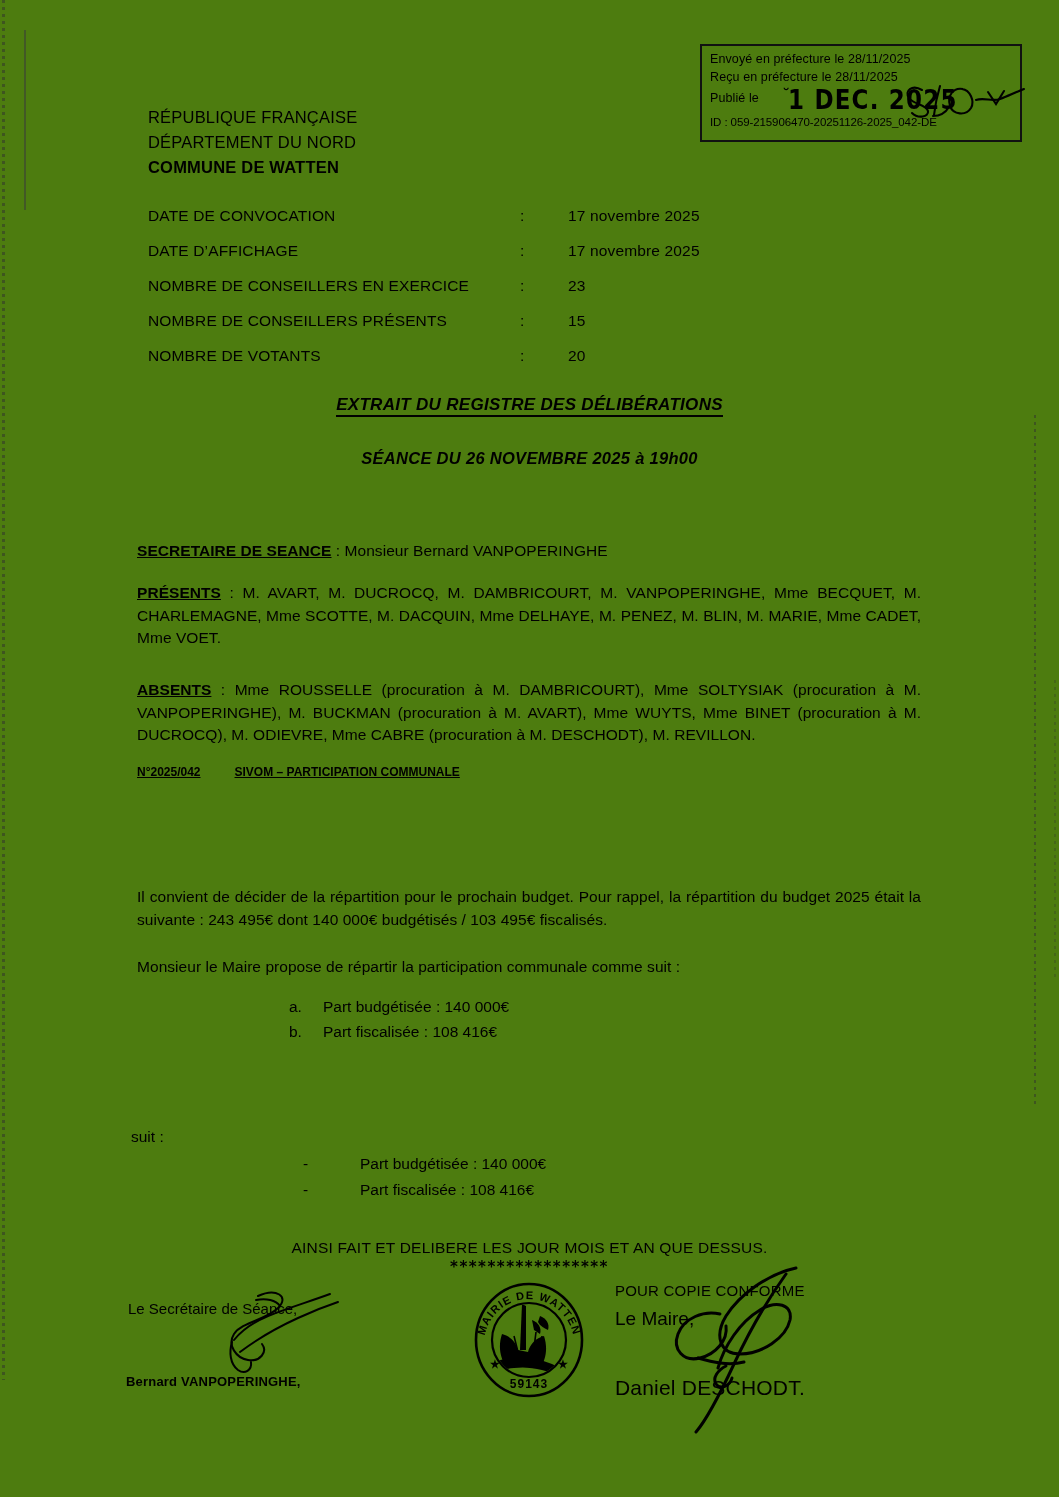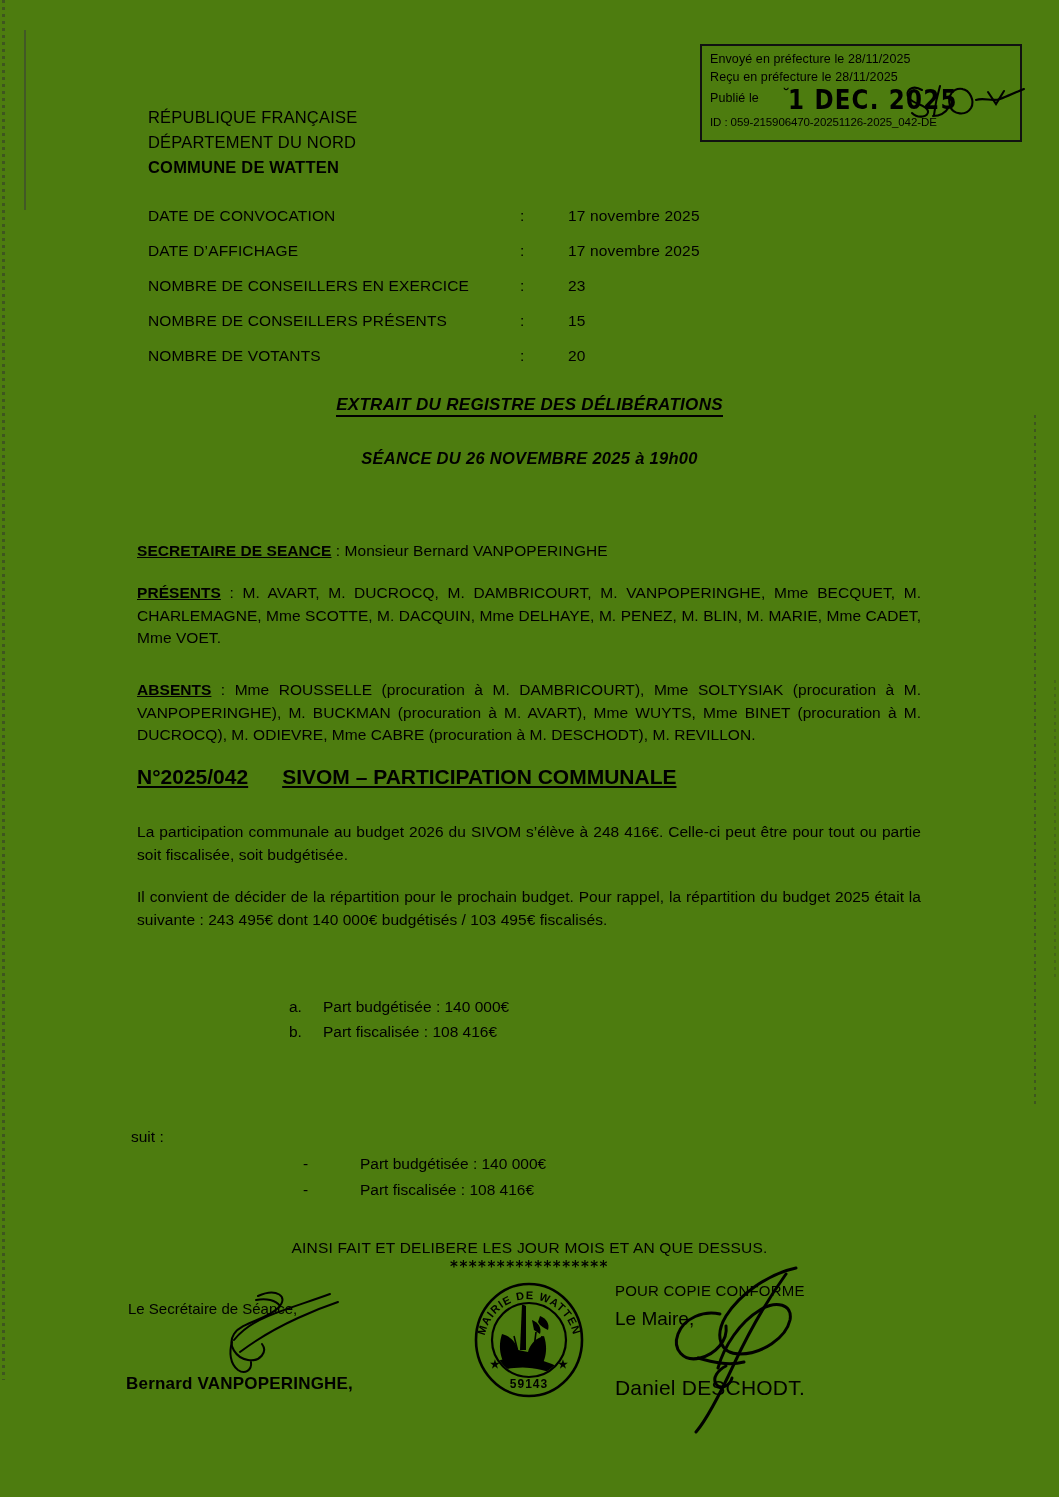--- a/index.html
+++ b/index.html
@@ -152,21 +152,21 @@
     line-height: 1.46;
     letter-spacing: .05px;
   }
   .u-bold { font-weight: bold; text-decoration: underline; }
   .justify { text-align: justify; }
 
   .delib-head {
     position: absolute;
     left: 137px;
     top: 765px;
-    font-size: 21px;
+    font-size: 12px;
     font-weight: bold;
   }
   .delib-head .num { text-decoration: underline; margin-right: 34px; }
   .delib-head .subject { text-decoration: underline; }
 
   .list-alpha {
     position: absolute;
     left: 289px;
     width: 600px;
     font-size: 15.5px;
@@ -226,21 +226,21 @@
   .sig-secretary-label {
     position: absolute;
     left: 128px;
     top: 1300px;
     font-size: 15px;
   }
   .sig-secretary-name {
     position: absolute;
     left: 126px;
     top: 1374px;
-    font-size: 17px;
+    font-size: 13px;
     font-weight: bold;
     letter-spacing: .2px;
   }
   .sig-secretary-mark {
     position: absolute;
     left: 218px;
     top: 1282px;
     width: 150px;
     height: 100px;
     pointer-events: none;
@@ -380,24 +380,24 @@
   </div>
 
   <div class="block justify" style="top:679px;">
     <span class="u-bold">ABSENTS</span><span> : Mme ROUSSELLE (procuration à M. DAMBRICOURT), Mme SOLTYSIAK (procuration à M. VANPOPERINGHE), M. BUCKMAN (procuration à M. AVART), Mme WUYTS, Mme BINET (procuration à M. DUCROCQ), M. ODIEVRE, Mme CABRE (procuration à M. DESCHODT), M. REVILLON.</span>
   </div>
 
   <div class="delib-head">
     <span class="num">N°2025/042</span><span class="subject">SIVOM – PARTICIPATION COMMUNALE</span>
   </div>
 
-  <div class="block justify" style="left:137px; top:821px;">La participation communale au budget 2026 du SIVOM s’élève à 248 416€. Celle-ci peut être pour tout ou partie soit fiscalisée, soit budgétisée.</div>
 
   <div class="block justify" style="left:137px; top:886px;">Il convient de décider de la répartition pour le prochain budget.  Pour rappel, la répartition du budget 2025 était la suivante : 243 495€ dont 140 000€ budgétisés / 103 495€ fiscalisés.</div>
 
+  <div class="block" style="left:137px; top:956px;">Monsieur le Maire propose de répartir la participation communale comme suit :</div>
 
   <div class="list-alpha" style="top:994px;">
     <div class="row">
       <span class="marker">a.</span>
       <span>Part budgétisée : 140 000€</span>
     </div>
     <div class="row">
       <span class="marker">b.</span>
       <span>Part fiscalisée : 108 416€</span>
     </div>

